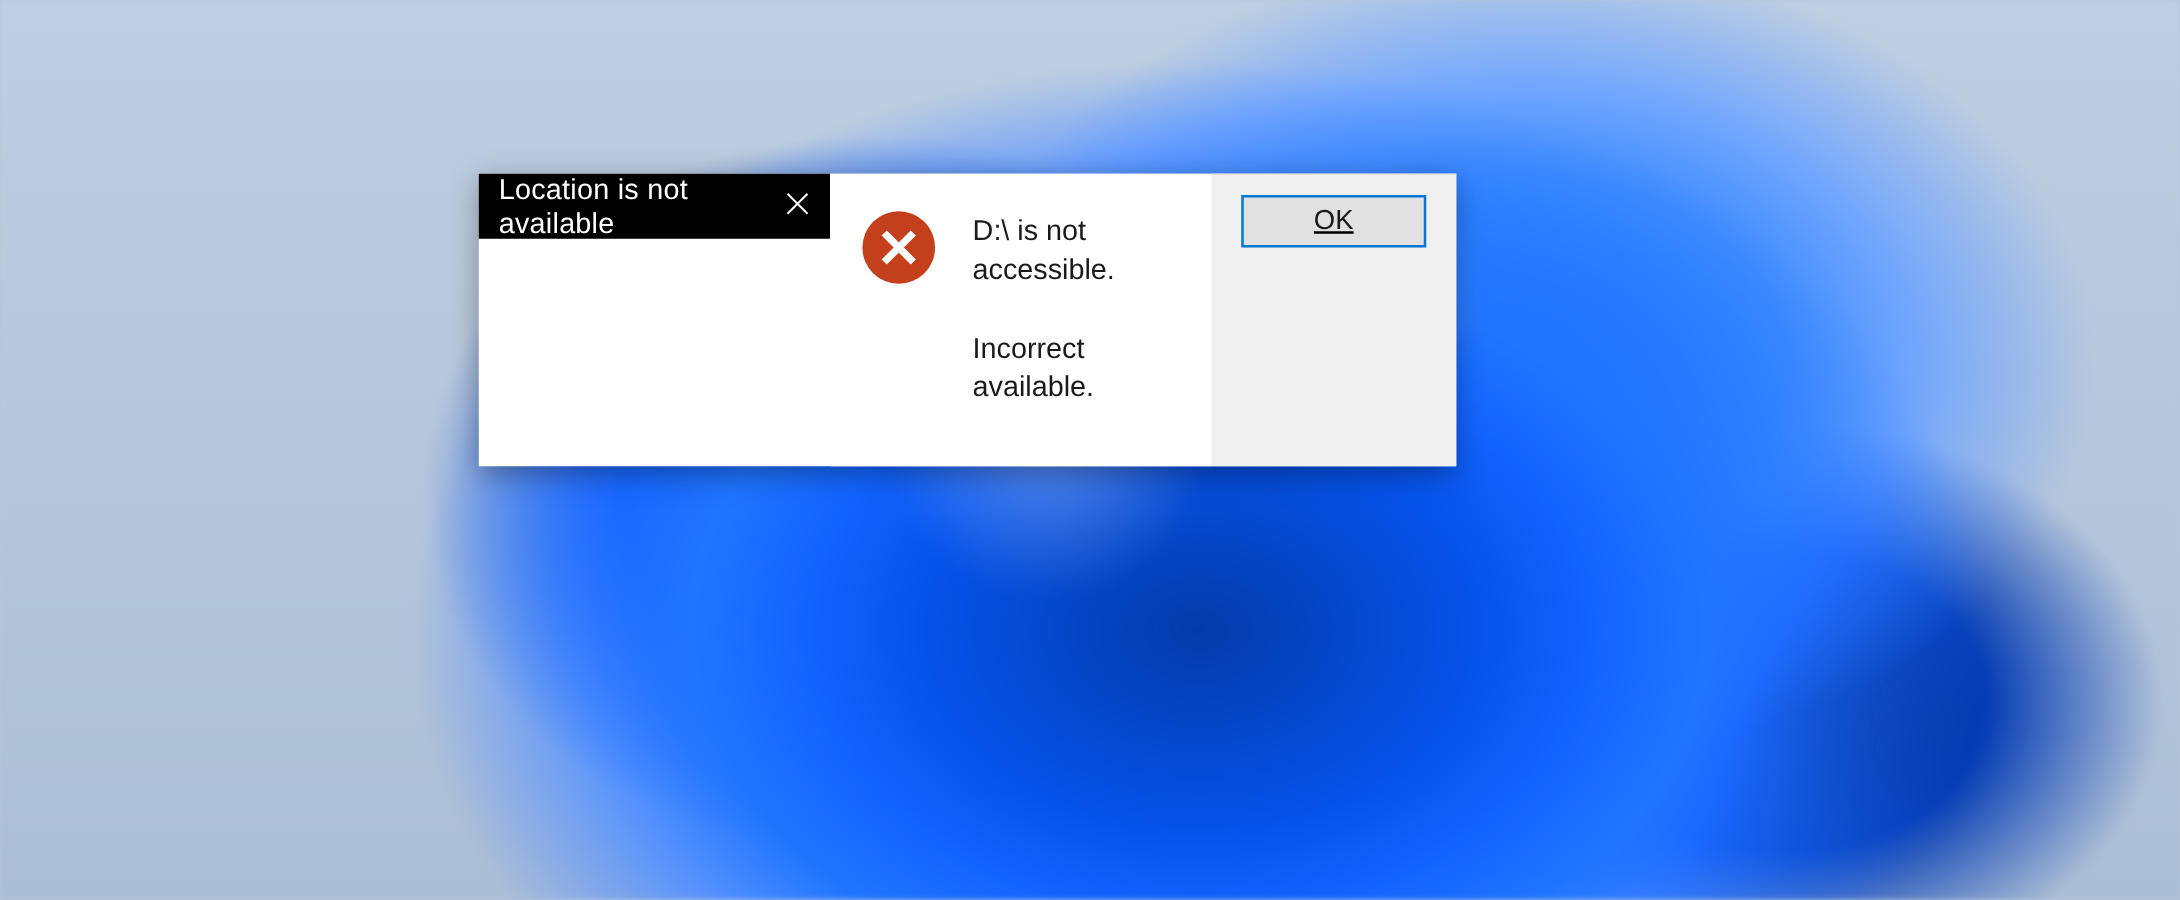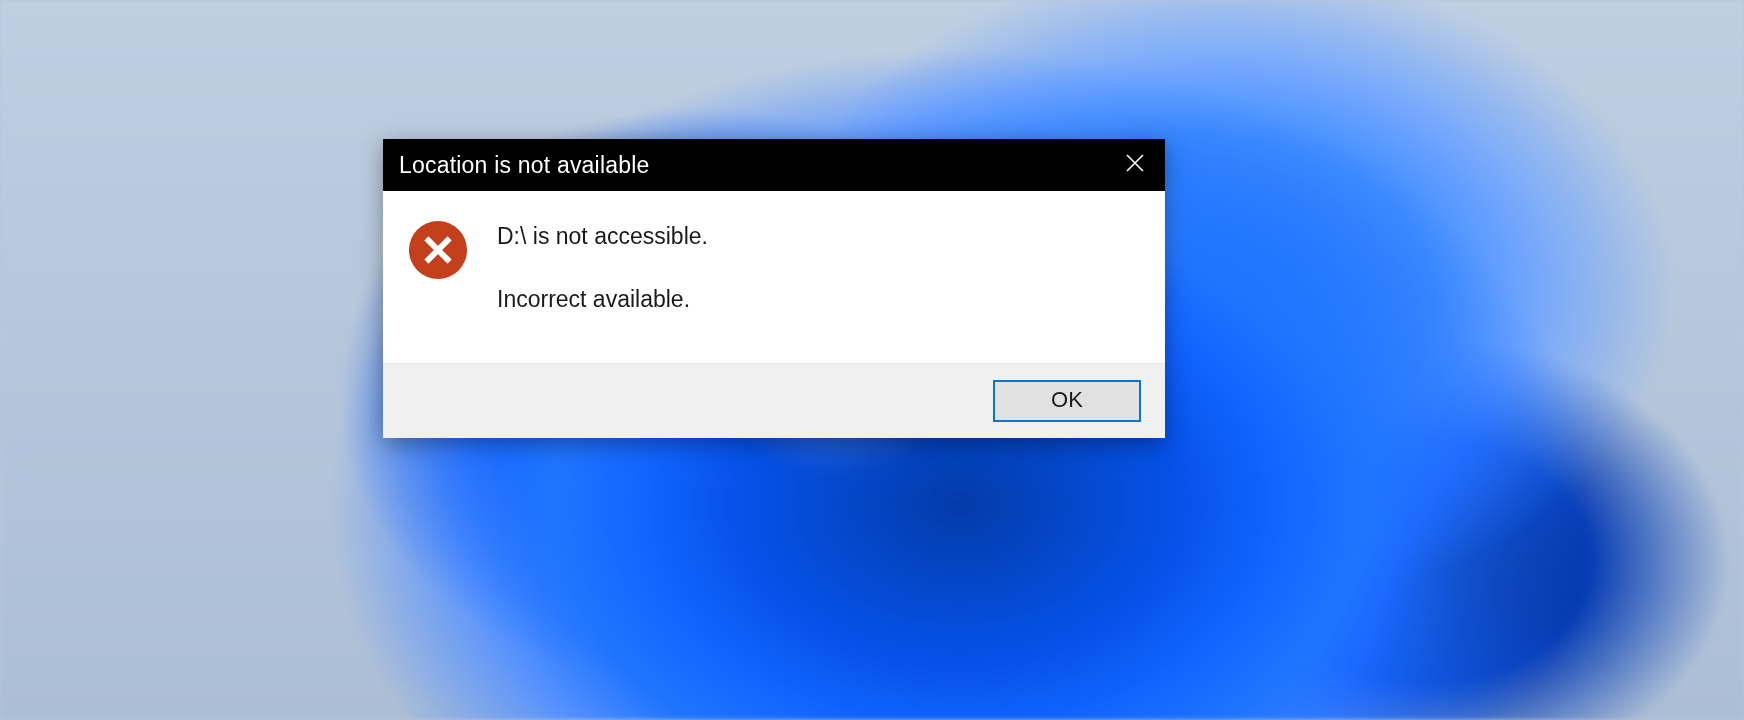--- a/index.html
+++ b/index.html
@@ -39,21 +39,21 @@
     }
 
     .dialog {
       position: absolute;
       left: 383px;
       top: 139px;
       width: 782px;
       background: #ffffff;
       box-shadow: 0 6px 22px rgba(0,0,0,0.35);
       display: flex;
-      flex-direction: column;
+      flex-direction: row;
     }
     .titlebar {
       background: #000000;
       height: 52px;
       display: flex;
       align-items: center;
       justify-content: space-between;
       padding-left: 16px;
     }
     .titlebar-title {
@@ -105,20 +105,21 @@
     .dialog-text p + p {
       margin-top: 32px;
     }
 
     .dialog-actions {
       background: #f0f0f0;
       border-top: 1px solid #e4e4e4;
       padding: 16px 24px;
       display: flex;
       justify-content: flex-end;
+      text-decoration: underline;
     }
     .ok-button {
       width: 148px;
       height: 42px;
       background: #e1e1e1;
       border: 2px solid #0078d4;
       font-size: 22px;
       color: #1a1a1a;
       font-family: inherit;
       cursor: pointer;

